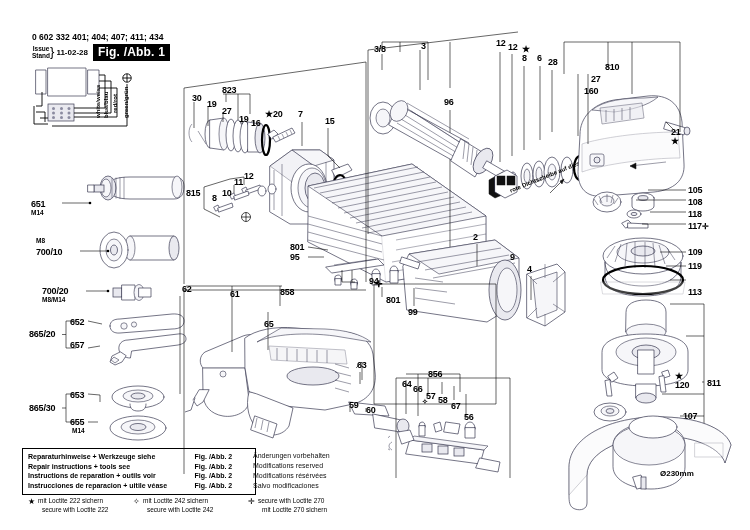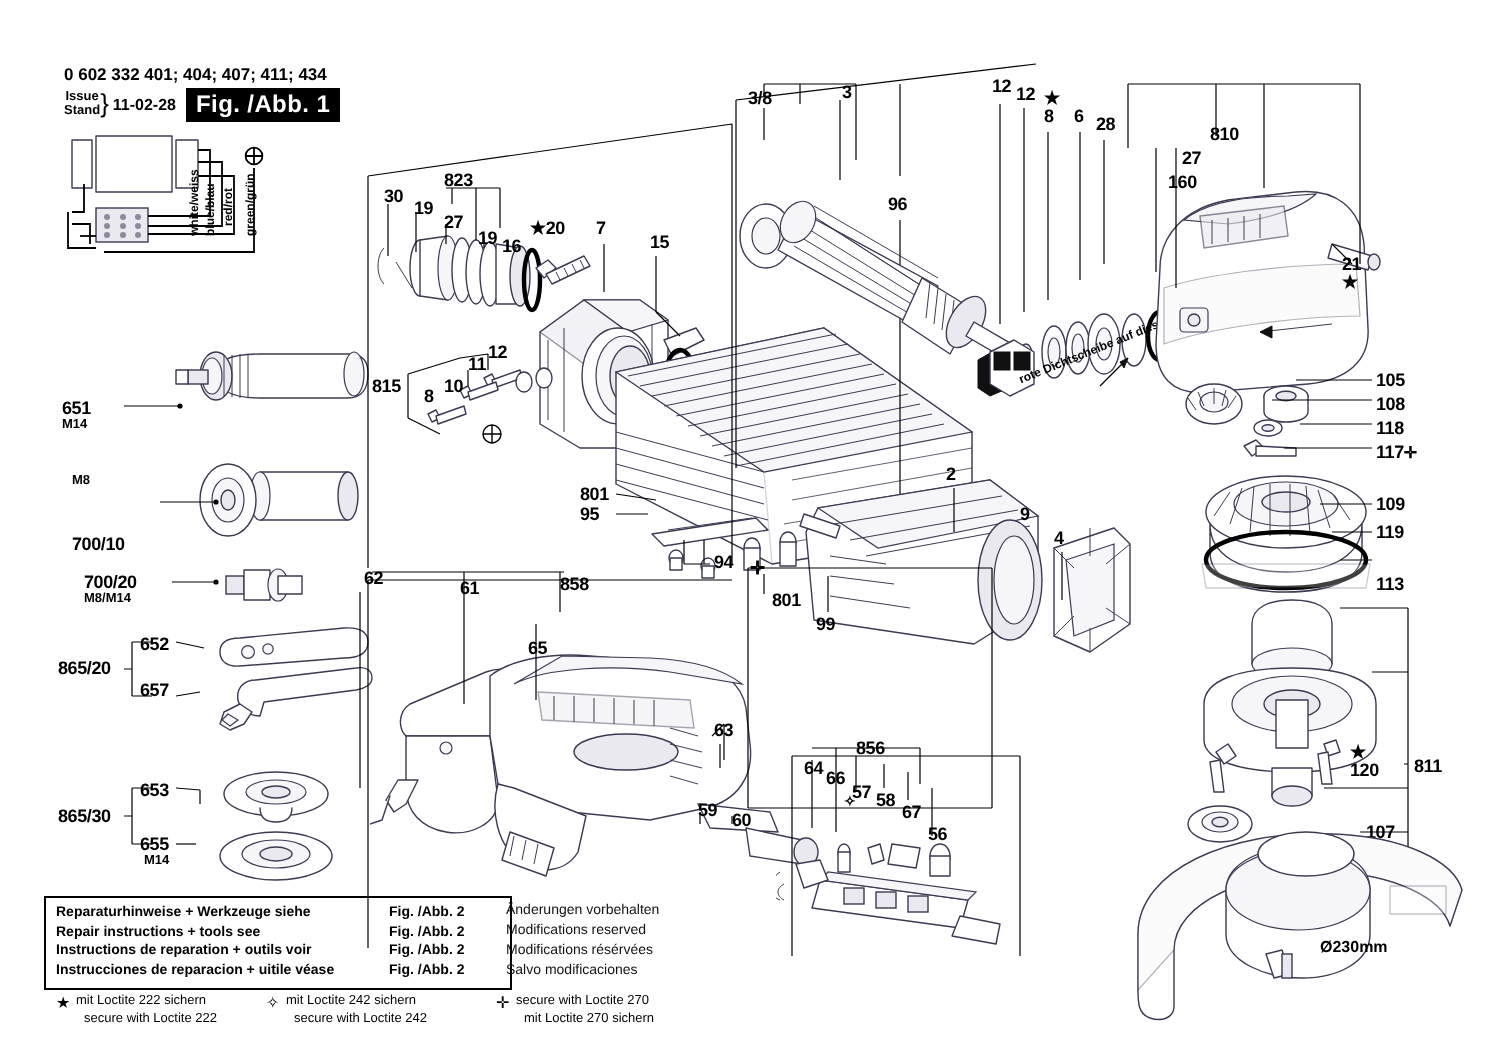--- a/index.html
+++ b/index.html
@@ -116,21 +116,21 @@
 
   <svg class="abs" style="left:88px;top:228px;" width="100" height="50" data-name="part-700-10-graphic">
     <path class="part" d="M42 8 L86 8 L86 32 L42 32 Z"></path>
     <ellipse cx="86" cy="20" rx="5" ry="12" class="partd"></ellipse>
     <ellipse cx="42" cy="20" rx="5" ry="12" class="partl"></ellipse>
     <ellipse cx="26" cy="22" rx="14" ry="18" class="part"></ellipse>
     <ellipse cx="26" cy="22" rx="8" ry="11" class="partl"></ellipse>
     <ellipse cx="26" cy="22" rx="3.5" ry="5" class="partd"></ellipse>
   </svg>
   <div class="abs lbl-sm" style="left:36px;top:238px;" data-name="label-700-10-sub">M8</div>
-  <div class="abs lbl" style="left:36px;top:248px;margin-top:20px;" data-name="label-700-10">700/10</div>
+  <div class="abs lbl" style="left:36px;top:248px;" data-name="label-700-10">700/10</div>
   <svg class="abs" style="left:78px;top:246px;" width="34" height="8" data-name="leader-700-10">
     <path class="callout" d="M2 5 L30 5"></path>
       <circle cx="30" cy="5" r="1.3" fill="#000"></circle>
   </svg>
 
   <svg class="abs" style="left:105px;top:280px;" width="60" height="26" data-name="part-700-20-graphic">
     <rect x="8" y="8" width="9" height="9" class="partd"></rect>
     <path class="part" d="M17 5 L30 5 L30 20 L17 20 Z"></path>
     <ellipse cx="34" cy="12.5" rx="5" ry="8" class="partl"></ellipse>
     <path class="part" d="M34 8 L46 8 L46 17 L34 17 Z"></path>
@@ -484,21 +484,21 @@
     <path class="part" d="M52 31 L52 42 L60 42 L60 31 Z"></path>
     <ellipse cx="74" cy="28" rx="4" ry="5" class="part"></ellipse>
     <path class="part" d="M70 28 L70 40 L78 40 L78 28 Z"></path>
     <path class="part" d="M82 14 L100 20 L98 26 L80 20 Z"></path>
   </svg>
   <div class="abs lbl" style="left:290px;top:243px;" data-name="callout-95">801</div>
   <div class="abs lbl" style="left:290px;top:253px;" data-name="callout-97">95</div>
   <svg class="abs" style="left:306px;top:243px;" width="26" height="22" data-name="leaders-95-97">
     <path class="callout" d="M2 4 L22 7 M2 14 L18 14"></path>
   </svg>
-  <div class="abs lbl" style="left:357px;top:277px;" data-name="callout-94">94</div>
+  <div class="abs lbl" style="left:357px;top:277px;padding-left:12px;" data-name="callout-94">94</div>
   <svg class="abs" style="left:338px;top:268px;" width="36" height="22" data-name="leader-94">
     <path class="callout" d="M4 2 L4 14 M4 14 L17 14 M14 2 L14 14"></path>
   </svg>
   <div class="abs lbl" style="left:386px;top:296px;" data-name="callout-801">801</div>
   <div class="abs lbl" style="left:375px;top:280px;font-size:9px;" data-name="callout-801-symbol">✛</div>
   <svg class="abs" style="left:377px;top:285px;" width="12" height="14" data-name="leader-801">
     <path class="callout" d="M5 2 L5 12"></path>
   </svg>
   <div class="abs lbl" style="left:408px;top:308px;" data-name="callout-99">99</div>
   <svg class="abs" style="left:408px;top:286px;" width="14" height="24" data-name="leader-99">

